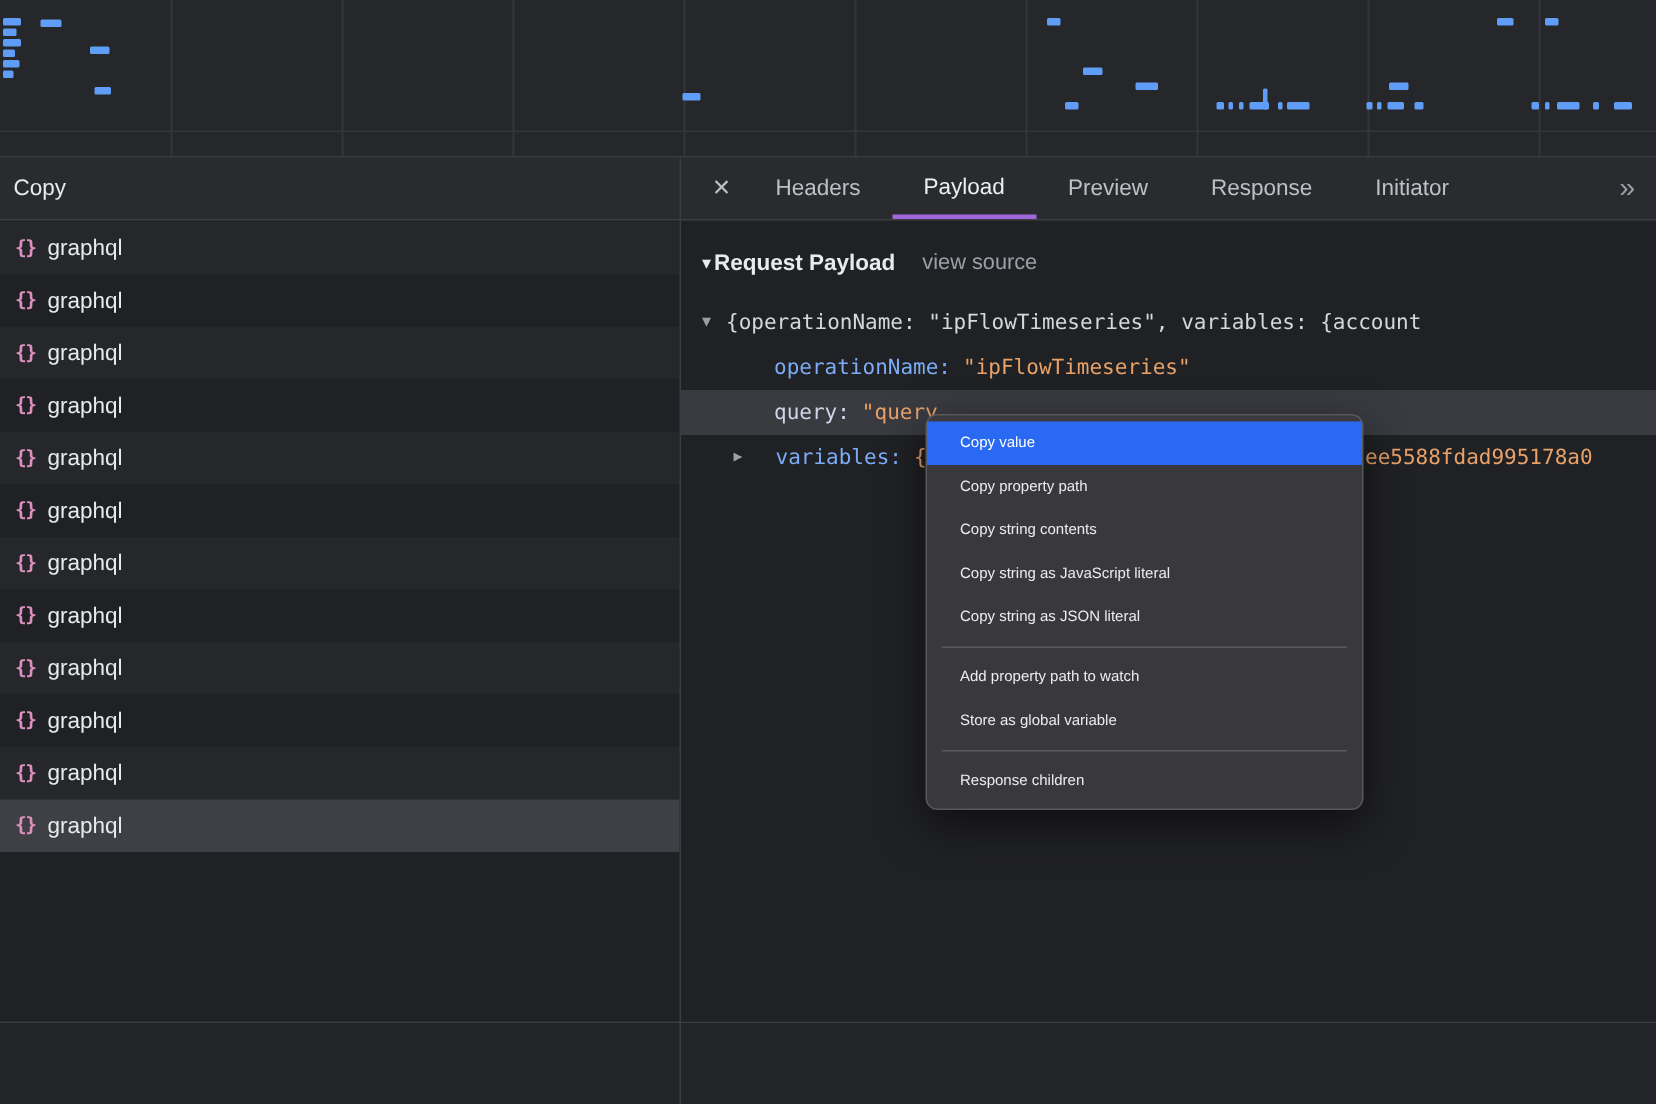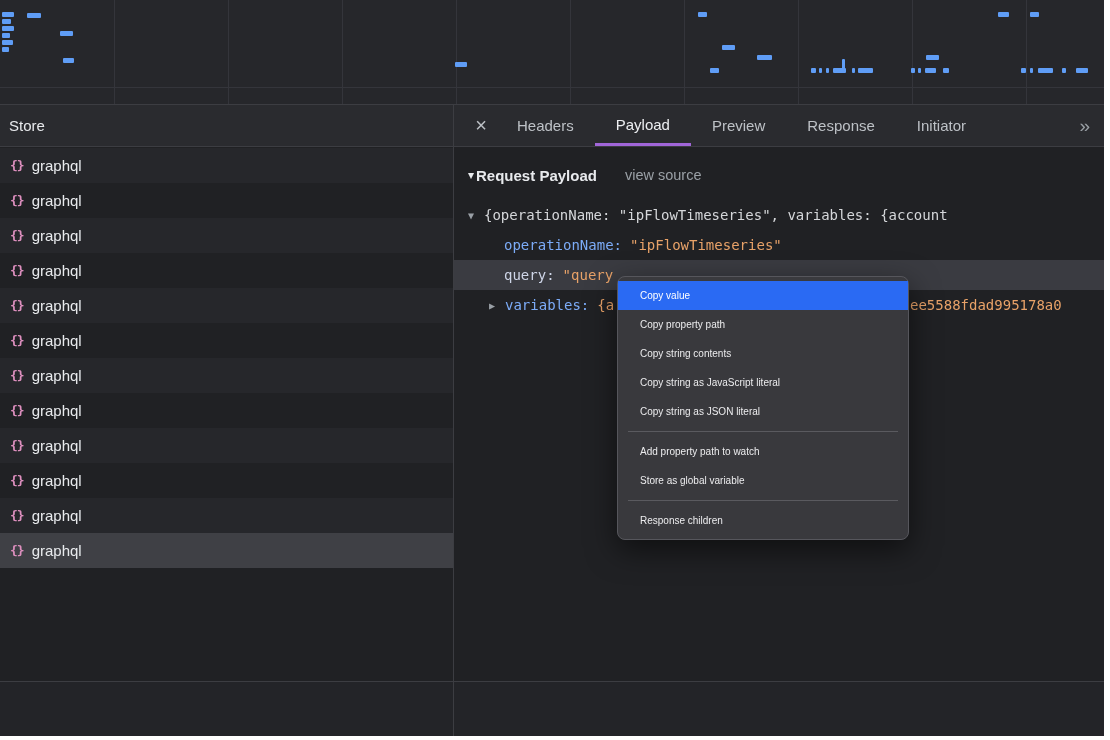--- a/index.html
+++ b/index.html
@@ -41,30 +41,30 @@
   .vdivider { position:absolute; top:105px; left:453px; width:1px; height:631px; background:#3c3d42; z-index:5; }
   .footer { position:absolute; top:681px; left:0; width:1104px; height:55px; background:#232428;
     border-top:1px solid #3c3d42; }
 
   
   .detail-panel { position:absolute; top:148px; left:454px; width:650px; height:533px;
     background:#202124; overflow:hidden; }
   .payload-header { height:30px; margin-top:12px; padding-left:14px; display:flex; align-items:center; }
   .tri-small { font-size:12px; color:#e8eaed; margin-right:2px; }
   .ptitle { font-size:15px; font-weight:bold; color:#e8eaed; }
-  .view-source { margin-left:28px; font-size:14.5px; color:#9aa0a6; }
+  .view-source { margin-left:18px; font-size:14.5px; color:#9aa0a6; }
 
   .tree { margin-top:10px; font-family:"DejaVu Sans Mono", monospace; font-size:14px; }
   .trow { position:relative; height:30px; line-height:30px; white-space:nowrap; overflow:hidden; }
   .trow.root { padding-left:14px; color:#d5d7da; }
   .trow.child { padding-left:50px; }
   .trow.vchild { padding-left:35px; }
   .trow.selected { background:#3a3b41; }
   .tri2 { display:inline-block; width:16px; font-size:10px; color:#9aa0a6; vertical-align:middle; }
-  .key { color:var(--key_blue); margin-right:8px; }
+  .key { color:var(--key_blue); margin-right:8px;margin-left:12px; }
   .trow.selected .key { color:#cfd6e8; }
   .str { color:var(--string_orange); }
   .mid { display:inline-block; overflow:hidden; white-space:nowrap; vertical-align:top; height:30px; }
   .mid-q { width:322px; }
   .mid-v { width:314px; }
   .suffix { position:absolute; left:456px; top:0; line-height:30px; }
 
   
   .context-menu { position:absolute; left:617px; top:276px; width:292px; padding:4px 0;
     background:rgba(58,58,62,0.98); border:1px solid #56565c; border-radius:8px;
@@ -111,21 +111,21 @@
         <div class="tl-bar" style="left: 998px; top: 12px; width: 11px; height: 5px;"></div>
         <div class="tl-bar" style="left: 1030px; top: 12px; width: 9px; height: 5px;"></div>
         <div class="tl-bar" style="left: 1021px; top: 68px; width: 5px; height: 5px;"></div>
         <div class="tl-bar" style="left: 1030px; top: 68px; width: 3px; height: 5px;"></div>
         <div class="tl-bar" style="left: 1038px; top: 68px; width: 15px; height: 5px;"></div>
         <div class="tl-bar" style="left: 1062px; top: 68px; width: 4px; height: 5px;"></div>
         <div class="tl-bar" style="left: 1076px; top: 68px; width: 12px; height: 5px;"></div>
       </div>
 
     <div class="name-header">
-      <span>Store</span>
+      <span>Copy</span>
     </div>
 
     <div class="tabbar">
       <div class="close-btn">
         <span>×</span>
       </div>
       <div class="tabs-container">
           <div class="tab">Headers</div>
           <div class="tab sel">Payload</div>
           <div class="tab">Preview</div>

